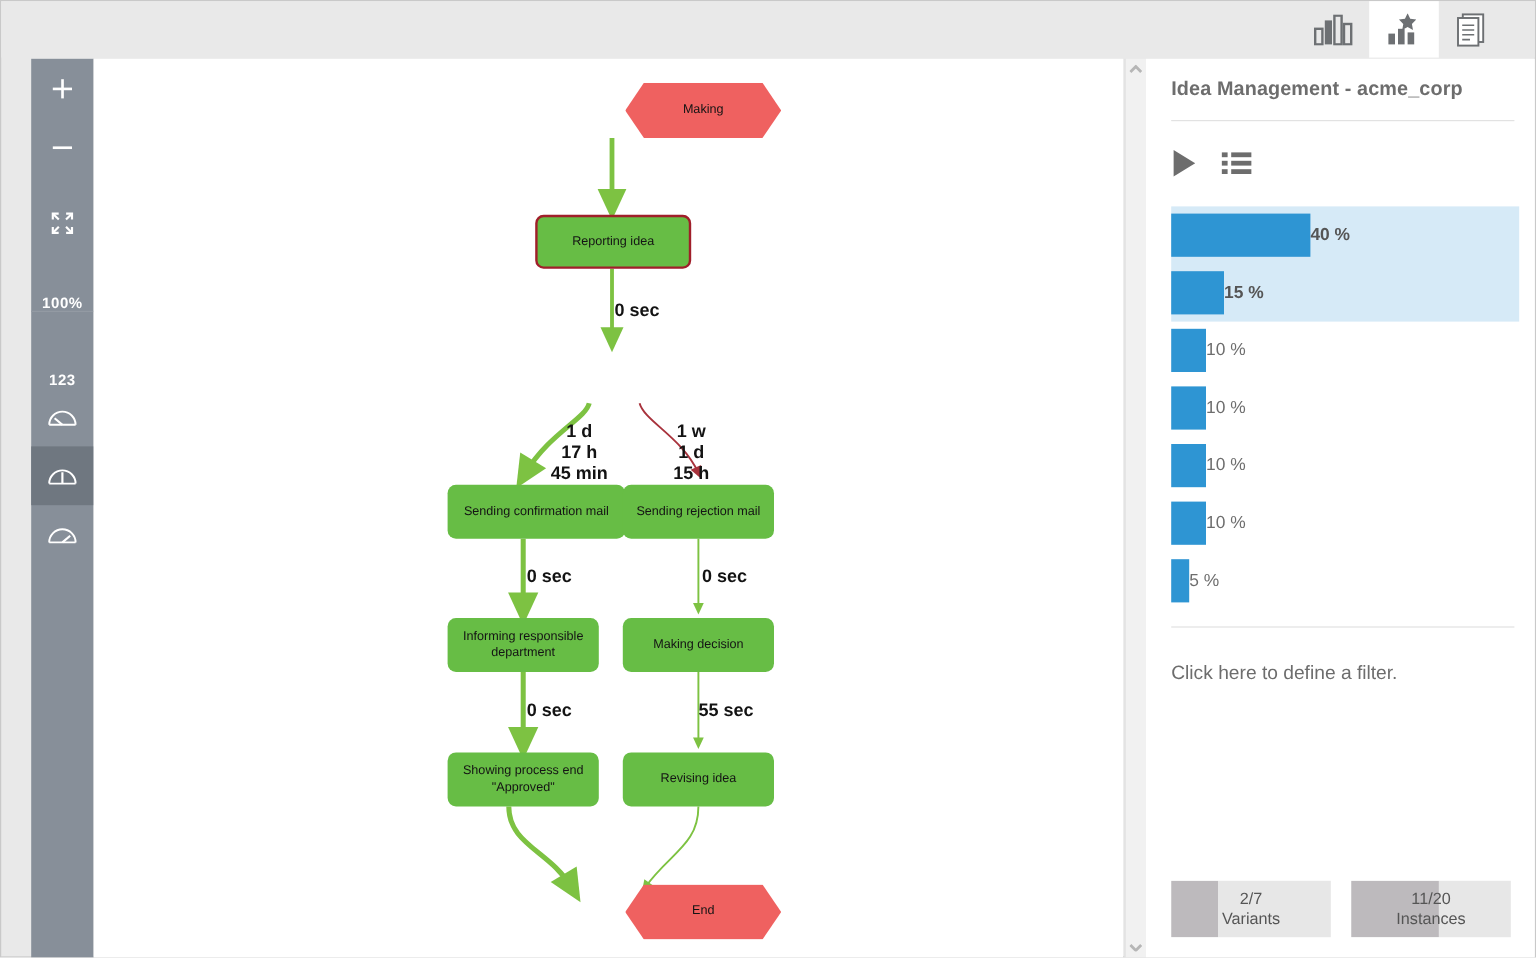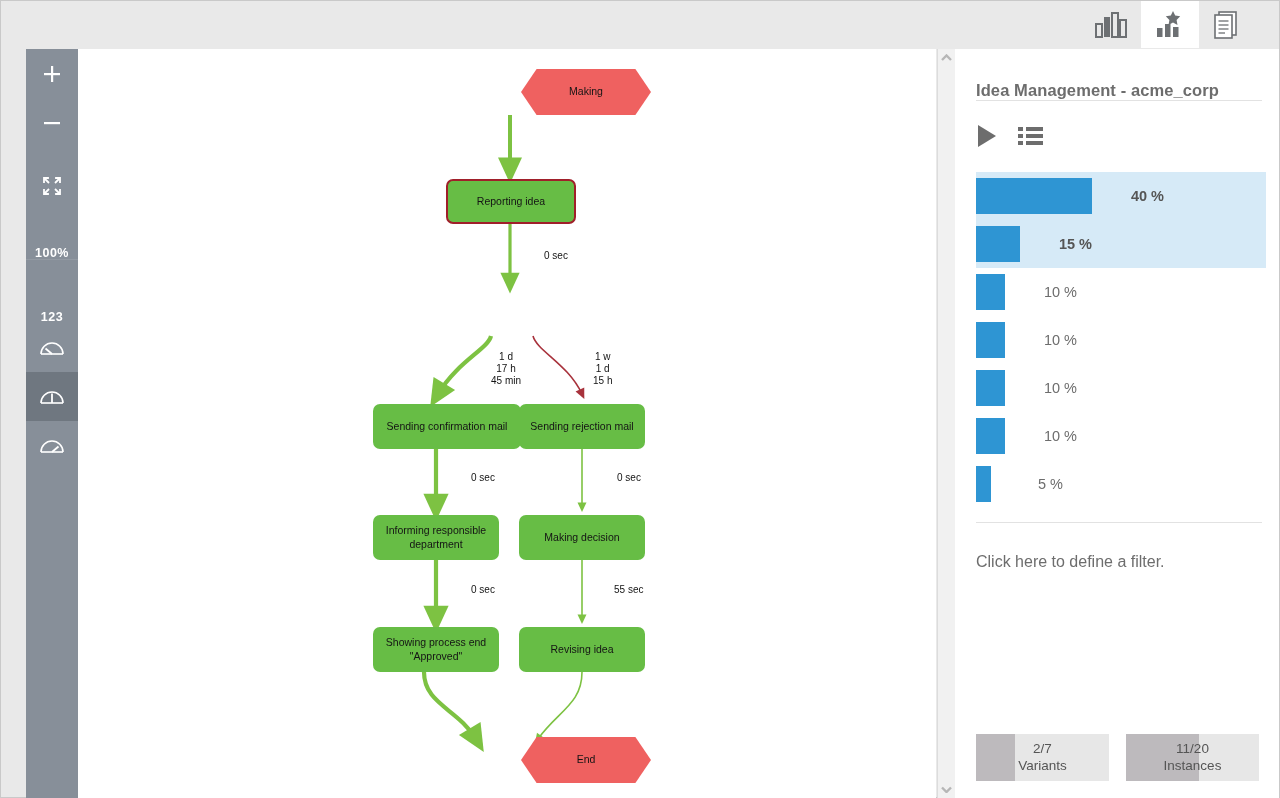--- a/index.html
+++ b/index.html
@@ -28,39 +28,39 @@
 
   
   #canvas{position:absolute;left:77px;top:48px;width:858px;height:749px;background:#ffffff;overflow:hidden;}
   #diagram{position:absolute;left:0;top:0;width:858px;height:749px;}
   .node{position:absolute;box-sizing:border-box;display:flex;align-items:center;justify-content:center;text-align:center;
         font-size:10.5px;color:#141414;line-height:1.25;cursor:pointer;}
   .node.task{background:#67bd45;border-radius:7px;}
   .node.task.highlight{border:2px solid #a01f2a;}
   .node.terminal{background:#ef6160;color:#141414;}
   .hexclip{clip-path:polygon(12% 0%,88% 0%,100% 50%,88% 100%,12% 100%,0% 50%);}
-  .edge-label{position:absolute;font-size:10px;font-weight:normal;color:#131313;line-height:1.18;white-space:pre;margin-left:32px;}
+  .edge-label{position:absolute;font-size:15px;font-weight:bold;color:#131313;line-height:1.18;white-space:pre;}
 
   
   #vscroll{position:absolute;left:936px;top:48px;width:17px;height:749px;background:#f1f1f1;border-left:1px solid #dcdcdc;}
   .sc-arrow{width:17px;height:17px;display:flex;align-items:center;justify-content:center;cursor:pointer;}
   #vscroll .bottom{position:absolute;bottom:0;left:0;}
 
   
   #panel{position:absolute;left:954px;top:48px;width:324px;height:749px;background:#ffffff;}
-  .panel-title{position:absolute;left:21px;top:32px;font-size:16.5px;font-weight:bold;color:#6d6d6d;letter-spacing:.1px;}
+  .panel-title{position:absolute;left:21px;top:16px;font-size:16.5px;font-weight:bold;color:#6d6d6d;letter-spacing:.1px;}
   .panel-rule{position:absolute;left:21px;width:286px;height:1px;background:#e2e2e2;}
   .panel-icons{position:absolute;left:21px;top:75px;display:flex;align-items:center;gap:20px;}
   .pi{cursor:pointer;}
 
   .bars{position:absolute;left:21px;top:123px;width:290px;}
   .bar-row{position:relative;height:48px;display:flex;align-items:center;cursor:pointer;}
   .bar-row.sel{background:#d6eaf7;}
   .bar-fill{height:36px;background:#2e95d3;flex:0 0 auto;}
-  .bar-pct{font-size:14.5px;color:#6d6d6d;width:72px;text-align:right;}
+  .bar-pct{font-size:14.5px;color:#6d6d6d;width:72px;text-align:left;}
   .bar-row.sel .bar-pct{font-weight:bold;color:#555555;}
 
   .filter-text{position:absolute;left:21px;top:504px;font-size:16px;color:#6d6d6d;cursor:pointer;}
 
   .stats{position:absolute;left:21px;bottom:17px;display:flex;gap:17px;}
   .stat{position:relative;width:133px;height:47px;background:#e7e7e7;overflow:hidden;cursor:pointer;}
   .stat-fill{position:absolute;left:0;top:0;height:47px;background:#bdbabd;}
   .stat-txt{position:relative;width:133px;height:47px;display:flex;flex-direction:column;align-items:center;justify-content:center;
             font-size:13.5px;color:#555555;line-height:1.24;}
 </style>

